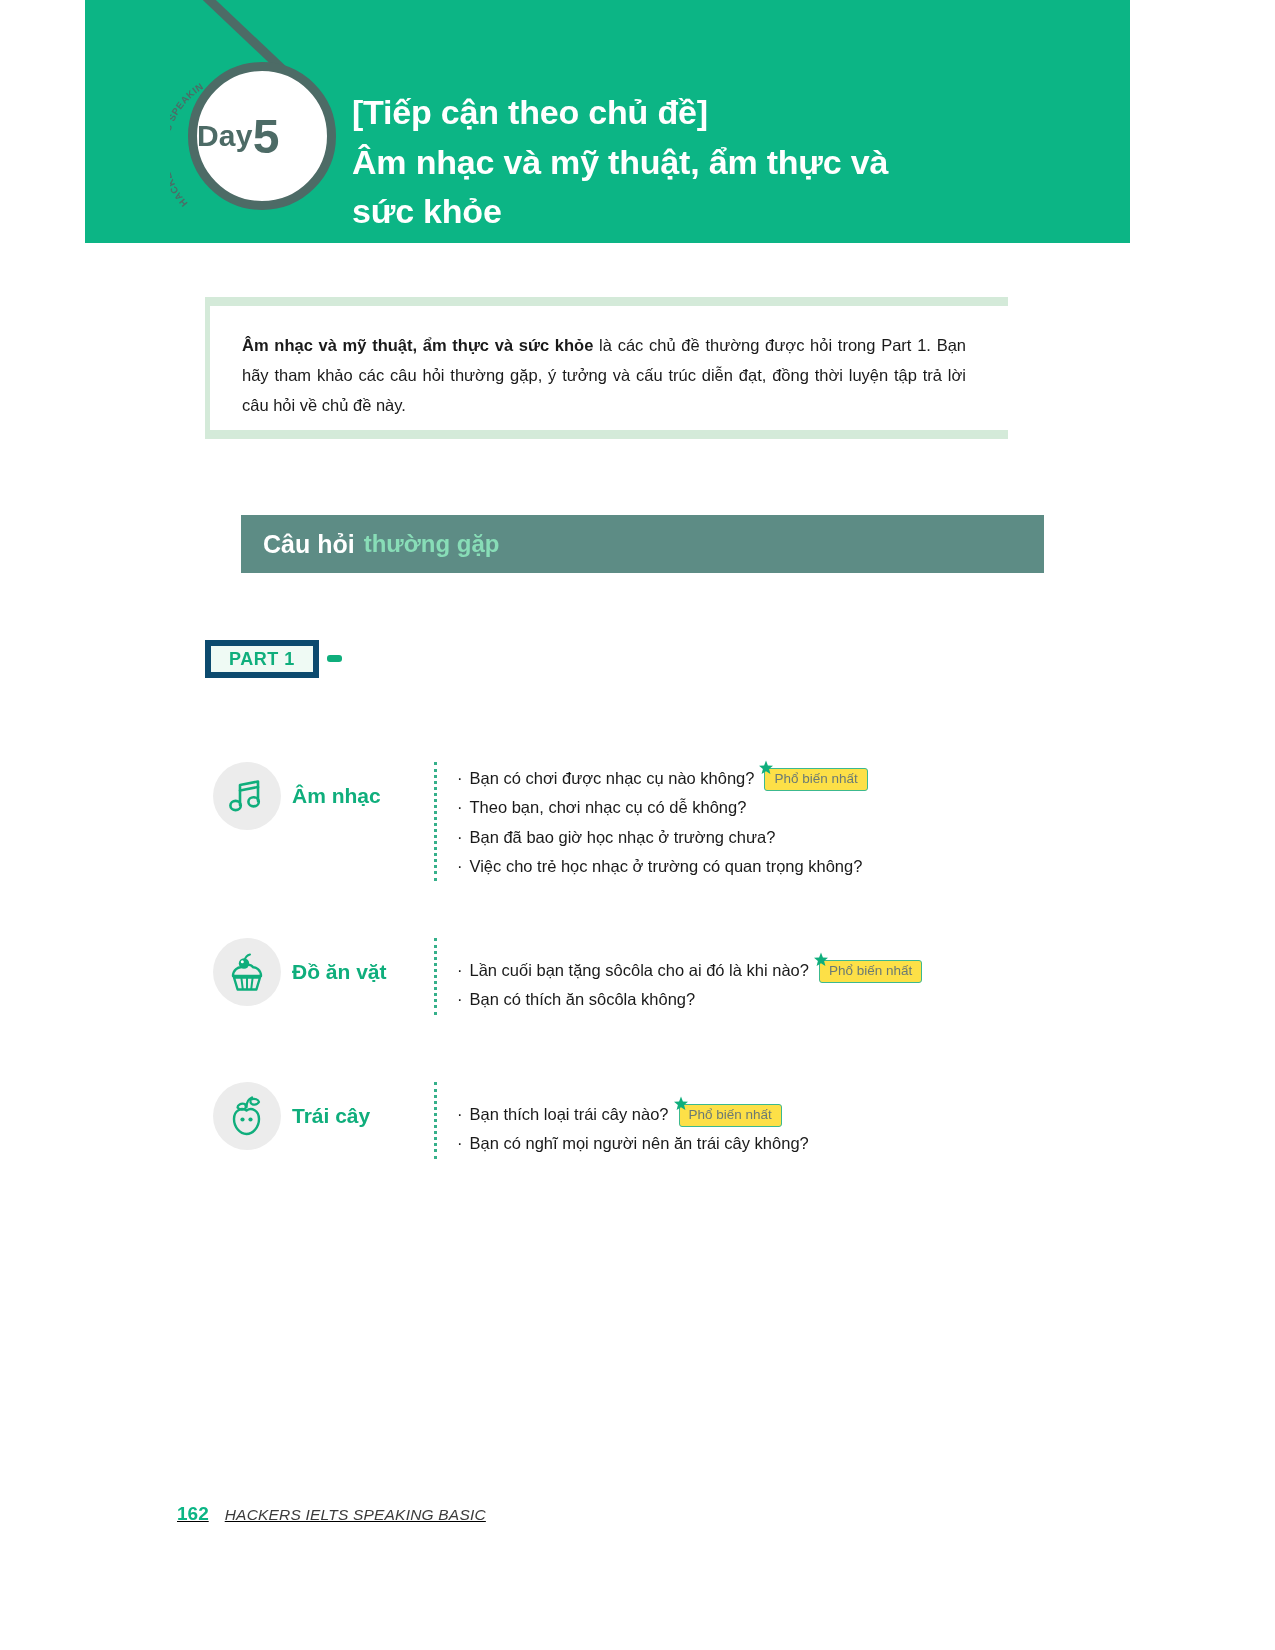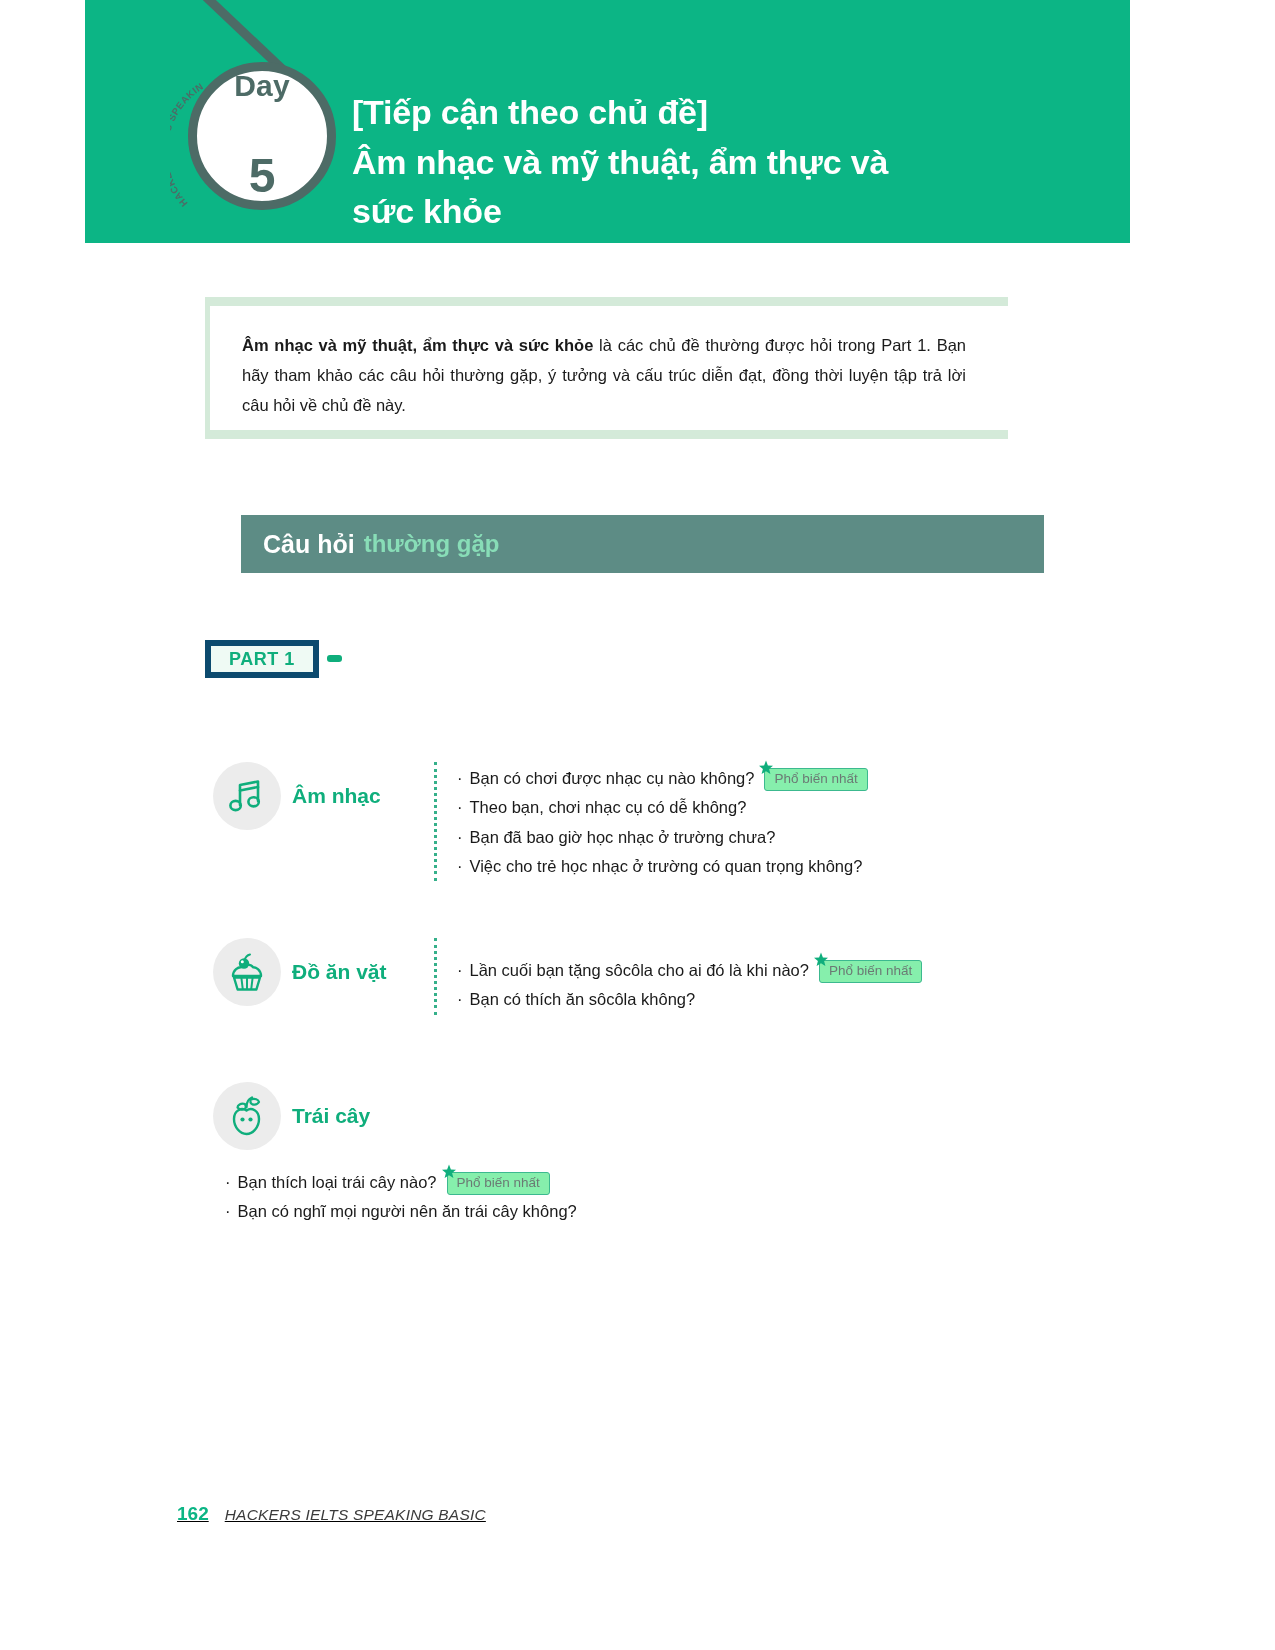--- a/index.html
+++ b/index.html
@@ -28,23 +28,23 @@
   .header-pointer-line svg { display: block; }
 
   .day-badge {
     position: absolute;
     left: 188px; top: 62px;
     width: 148px; height: 148px;
     border-radius: 50%;
     background: #ffffff;
     border: 9px solid #4d6b66;
     display: flex;
-    flex-direction: column;
-    align-items: center;
-    justify-content: space-between;
+    flex-direction: row;
+    align-items: center;
+    justify-content: flex-start;
     z-index: 4;
   }
   .day-badge .day-word {
     font-size: 30px;
     font-weight: bold;
     color: #4d6b66;
     line-height: 1;
     letter-spacing: .2px;
   }
   .day-badge .day-num {
@@ -189,21 +189,21 @@
   }
   .q-bullet { margin-right: 7px; color: #1a1a1a; }
 
   
   .pop-badge {
     position: relative;
     display: inline-flex;
     align-items: center;
     margin-left: 10px;
     border: 1.6px solid #3cb98f;
-    background: #86efac;
+    background: #fde047;
     border-radius: 3px;
     padding: 1px 9px 2px 9px;
     height: 23px;
     top: -1px;
   }
   .pop-badge .pop-text {
     font-size: 13.5px;
     color: #6b7a74;
     white-space: nowrap;
     line-height: 1;
@@ -349,21 +349,21 @@
           <span class="pop-text">Phổ biến nhất</span>
         </span>
       </div>
       <div class="q-line">
         <span class="q-bullet">·</span>
         <span>Bạn có thích ăn sôcôla không?</span>
       </div>
     </div>
   </div>
 
-  <div class="topic-row" id="topic-2" style="left:205px; top:1082px;flex-direction:column;">
+  <div class="topic-row" id="topic-2" style="left:205px; top:1082px;">
     <div class="topic-left">
       <div class="topic-icon">
         <svg width="46" height="46" viewBox="0 0 46 46">
           <path d="M22.5 14 C22.5 9.5 24.5 6 28 4.5" fill="none" stroke="#0fae7c" stroke-width="2.4" stroke-linecap="round"></path>
           <path d="M26.5 6.5 C31 5 34.5 6.5 35 9 C33 12.5 28 12.5 26.5 9.5 Z" fill="none" stroke="#0fae7c" stroke-width="2.2" stroke-linejoin="round"></path>
           <path d="M21 11 C16.5 10 13.5 12 13.5 14.5 C16 17.5 20.5 17 22 14.5 Z" fill="none" stroke="#0fae7c" stroke-width="2.2" stroke-linejoin="round"></path>
           <path d="M22.5 17.5 C17.5 14 10 17.5 10 26 C10 34 16 41 22.5 41 C29 41 35 34 35 26 C35 17.5 27.5 14 22.5 17.5 Z" fill="none" stroke="#0fae7c" stroke-width="2.4" stroke-linejoin="round"></path>
           <circle cx="18.5" cy="26.5" r="2.1" fill="#0fae7c"></circle>
           <circle cx="26.5" cy="26.5" r="2.1" fill="#0fae7c"></circle>
         </svg>

